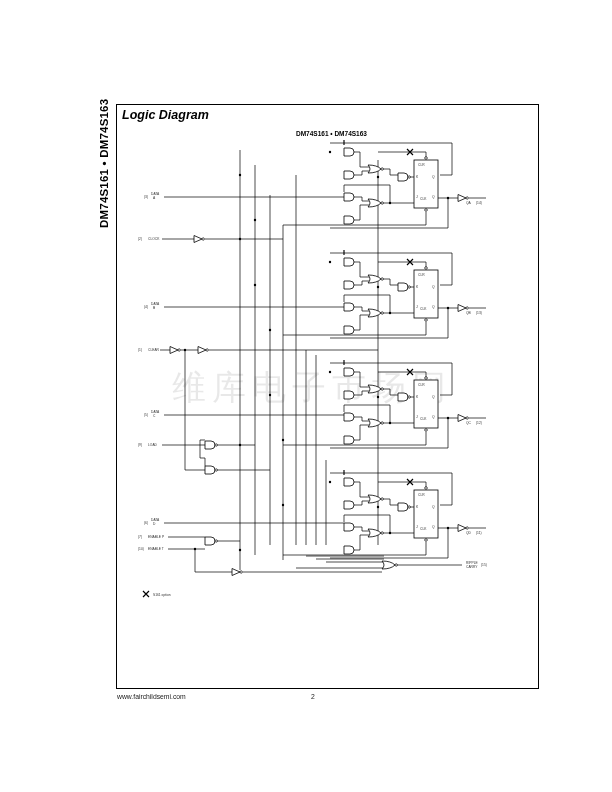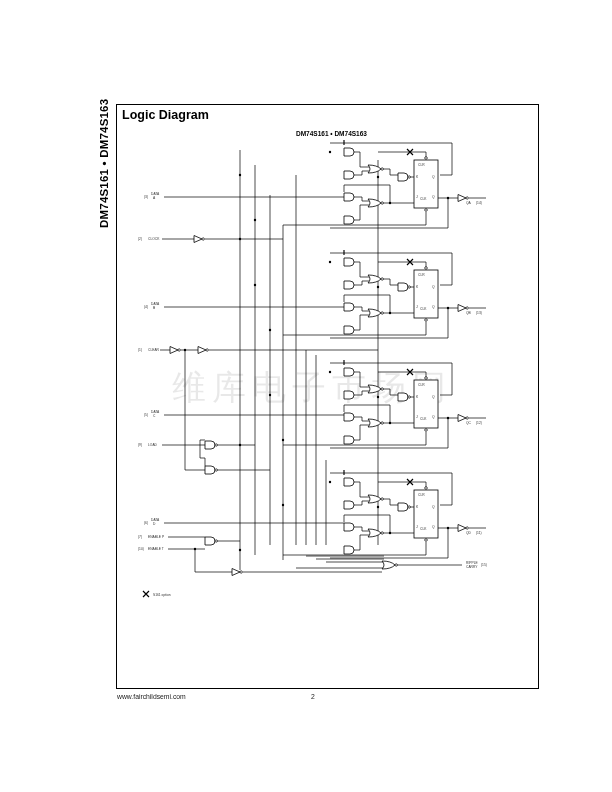--- a/index.html
+++ b/index.html
@@ -1,20 +1,20 @@
 <!DOCTYPE html>
 <html><head>
 <meta charset="utf-8">
 <style>
   html, body { margin:0; padding:0; background:#ffffff; }
   body { width:612px; height:792px; position:relative; overflow:hidden; font-family:"Liberation Sans", sans-serif; color:#000; }
   .side-title { position:absolute; left:96px; top:100px; width:20px; height:130px; }
   .side-title span { position:absolute; left:0; top:0; transform-origin:0 0; transform:translate(2px,128px) rotate(-90deg); white-space:nowrap; font-weight:bold; font-size:11.5px; letter-spacing:0.2px; }
   .frame { position:absolute; left:116px; top:104px; width:423px; height:585px; border:1px solid #000; box-sizing:border-box; }
-  .heading { position:absolute; left:122px; top:108px; font-weight:bold; font-size:12.5px; }
+  .heading { position:absolute; left:122px; top:108px; font-weight:bold; font-size:12.5px;font-style:italic; }
   .diagram-title { position:absolute; left:296px; top:130px; font-size:6.5px; font-weight:bold; }
   .footer-url { position:absolute; left:117px; top:693px; font-size:6.8px; color:#222; }
   .footer-page { position:absolute; left:311px; top:693px; font-size:6.8px; color:#222; }
   .watermark { position:absolute; left:172px; top:365px; font-family:"DejaVu Serif", serif; font-size:34px; color:rgba(0,0,0,0.09); letter-spacing:6px; white-space:nowrap; }
   svg.diagram { position:absolute; left:0; top:0; }
   .lbl-s { font-family:"Liberation Sans", sans-serif; font-size:3.3px; fill:#333; }
 </style>
 </head>
 <body>
 

